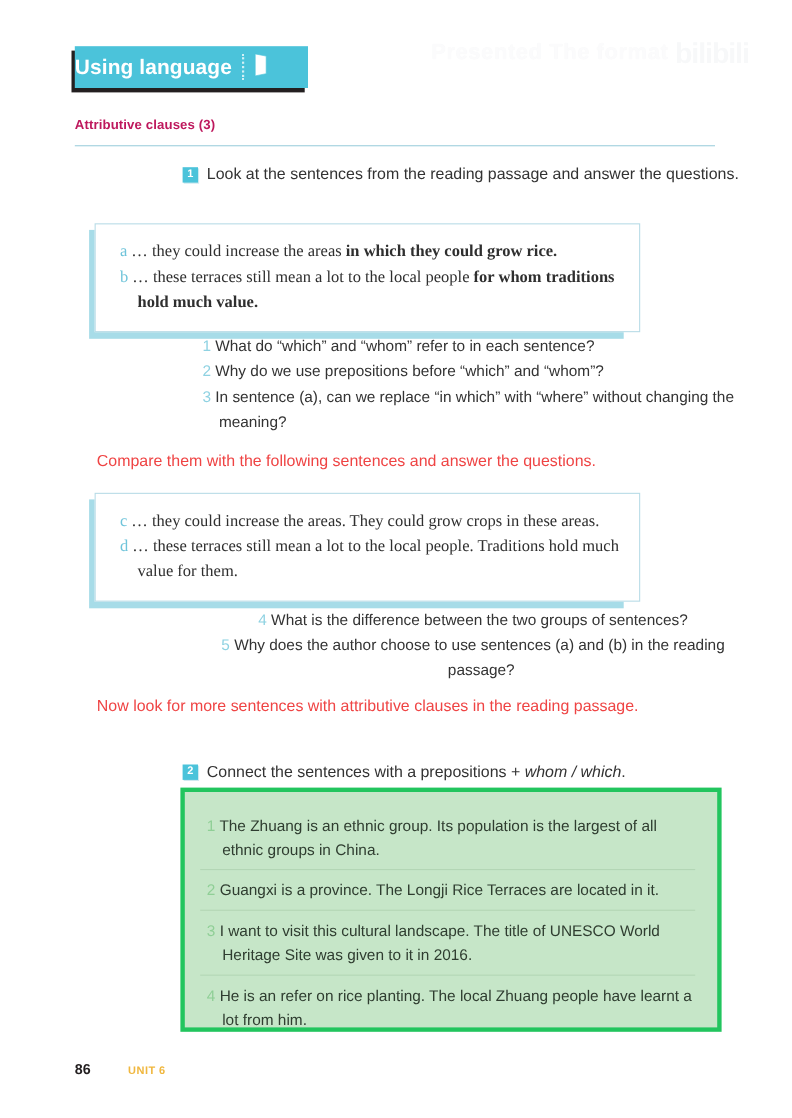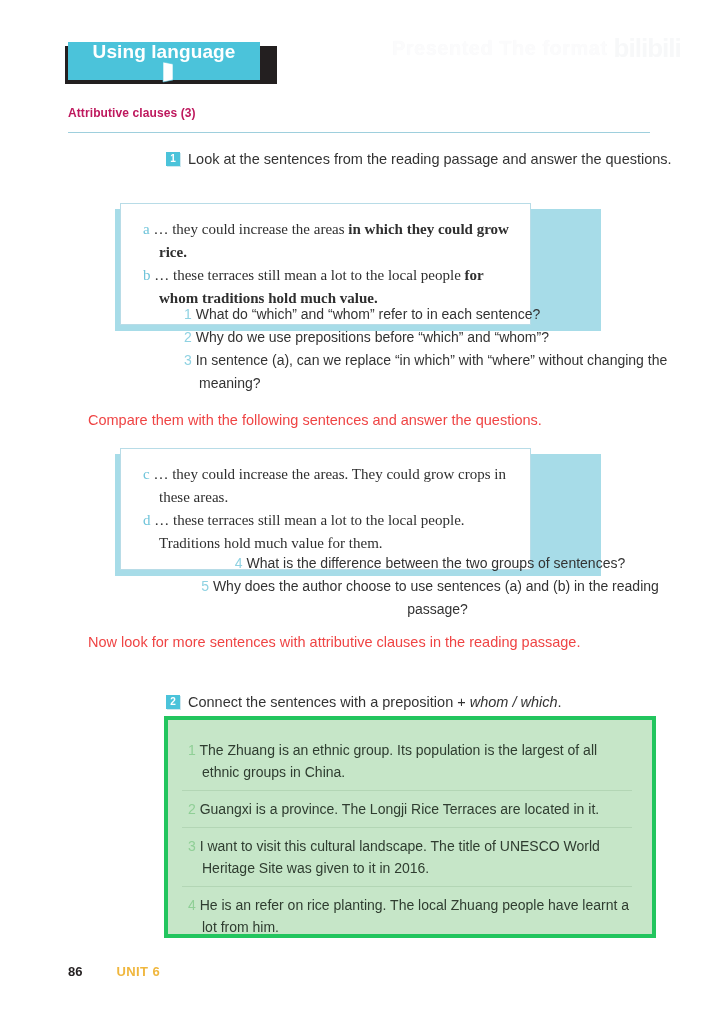--- a/index.html
+++ b/index.html
@@ -54,27 +54,26 @@
   #banner-shadow {
     position: absolute;
     left: -3px;
     top: 4px;
     width: 212px;
     height: 38px;
     background: #231f20;
   }
   #banner {
     position: relative;
-    width: 192px;
+    width: 212px;
     height: 38px;
     background: #4bc3da;
     display: flex;
     align-items: center;
     box-sizing: border-box;
-    flex-direction: column;
   }
   #banner .banner-title {
     font-size: 19px;
     font-weight: bold;
     color: #ffffff;
     letter-spacing: 0.1px;
     line-height: 1;
   }
   #banner .banner-sep {
     margin-left: 9px;
@@ -139,22 +138,22 @@
     line-height: 22px;
     color: #333333;
   }
   .ex-text em {
     font-style: italic;
   }
 
   
   .quote-box-wrap {
     position: relative;
-    margin-left: 120px;
-    width: 411px;
+    margin-left: 86px;
+    width: 496px;
     border-radius: 25px;
   }
   .quote-box-shadow {
     position: absolute;
     left: -5px;
     top: 6px;
     width: 486px;
     height: 100%;
     background: #a7dce8;
   }
@@ -248,21 +247,21 @@
     display: flex;
     align-items: baseline;
     gap: 34px;
   }
   #footer .page-no {
     font-size: 13px;
     font-weight: bold;
     color: #231f20;
   }
   #footer .unit-label {
-    font-size: 13px;
+    font-size: 10px;
     font-weight: bold;
     color: #f0b73e;
     letter-spacing: 0.4px;
   }
 </style>
 </head>
 <body>
 
 <div id="watermark">
   <span class="wm-text">Presented The format</span>
@@ -359,21 +358,21 @@
   </div>
 </div>
 
 <div class="content" style="top:631px;">
   <div class="para">Now look for more sentences with attributive clauses in the reading passage.</div>
 </div>
 
 <div class="content" style="top:691px;">
   <div class="exercise">
     <span class="ex-badge">2</span>
-    <span class="ex-text"><span>Connect the sentences with a preposition + </span><em>whom / which</em><span>.</span></span>
+    <span class="ex-text"><span>Connect the sentences with a prepositions + </span><em>whom / which</em><span>.</span></span>
   </div>
 </div>
 
 <div id="green-frame">
   <div id="green-box">
     <div class="green-item">
       <span class="g-num">1</span>
       <span>The Zhuang is an ethnic group. Its population is the largest of all ethnic groups in China.</span>
     </div>
     <div class="green-item">

